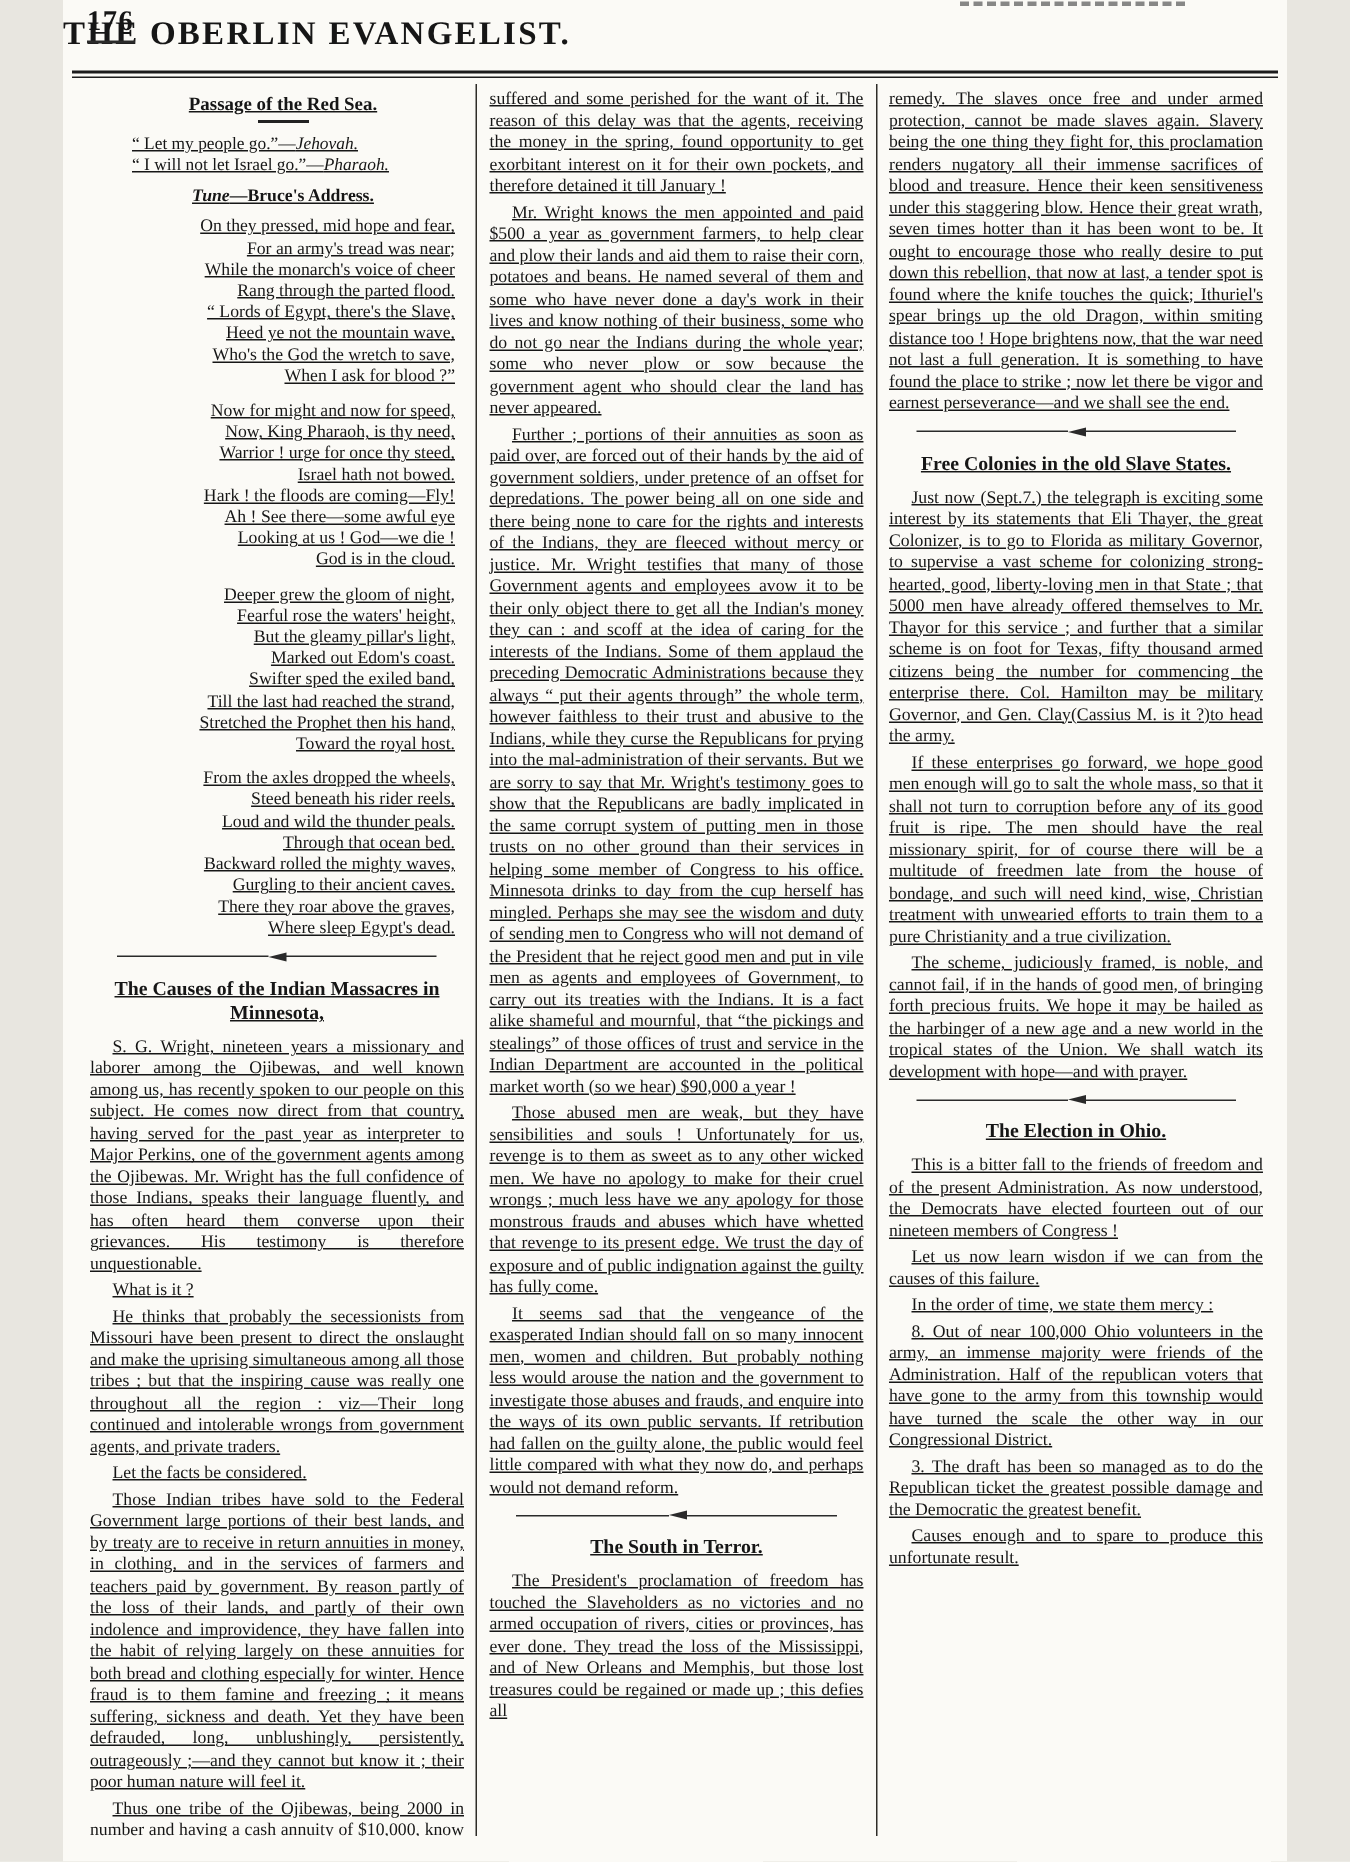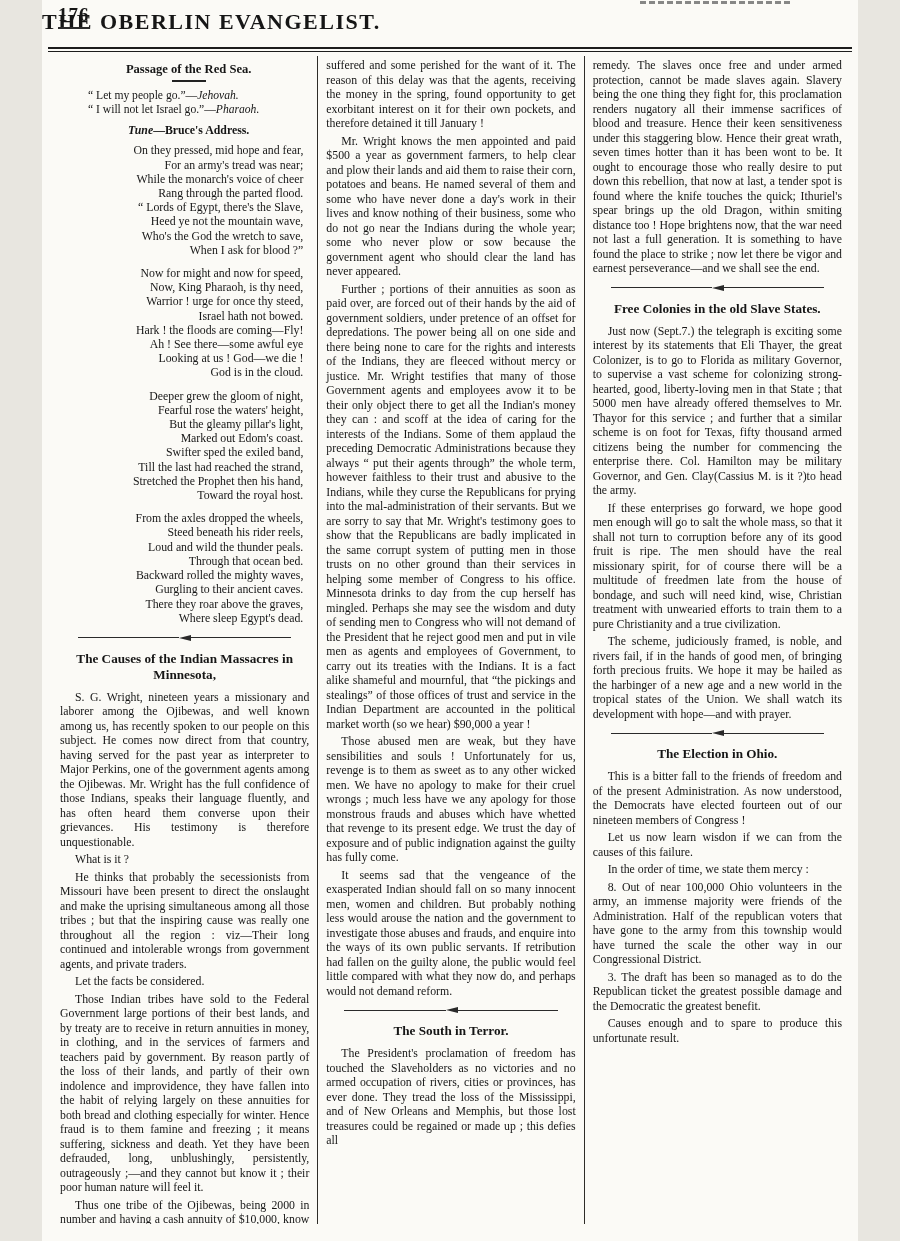--- a/index.html
+++ b/index.html
@@ -41,20 +41,21 @@
     height: 5px;
     border-top: 2.5px solid #1c1c1c;
     border-bottom: 1px solid #1c1c1c;
   }
   
   .columns {
     display: flex;
     height: 1188px;
     padding: 4px 8px 16px 10px;
     overflow: hidden;
+    text-decoration: underline;
   }
   .column {
     flex: 1 1 0;
     padding: 2px 8px 0 8px;
     overflow: hidden;
   }
   .col-rule { width: 1px; background: #2e2c28; margin-top: 0; }
   
   .col-text p {
     font-size: 11.8px;
@@ -206,21 +207,21 @@
       <div class="orn-divider">
         <span class="line"></span>
         <span class="arrow"></span>
         <span class="line"></span>
       </div>
 
       <article>
         <h2 class="article-heading">Free Colonies in the old Slave States.</h2>
         <p>Just now (Sept.7.) the telegraph is exciting some interest by its statements that Eli Thayer, the great Colonizer, is to go to Florida as military Governor, to supervise a vast scheme for colonizing strong-hearted, good, liberty-loving men in that State ; that 5000 men have already offered themselves to Mr. Thayor for this service ;  and further that a similar scheme is on foot for Texas, fifty thousand armed citizens being the number for commencing the enterprise there.   Col. Hamilton may be military Governor, and Gen. Clay(Cassius M. is it ?)to head the army.</p>
         <p>If these enterprises go forward, we hope good men enough will go to salt the whole mass, so that it shall not turn to corruption before any of its good fruit is ripe.  The men should have the real missionary spirit, for of course there will be a multitude of freedmen late from the house of bondage, and such will need kind, wise, Christian treatment with unwearied efforts to train them to a pure Christianity and a true civilization.</p>
-        <p>The scheme, judiciously framed, is noble, and rivers fail, if in the hands of good men, of bringing forth precious fruits.  We hope it may be hailed as the harbinger of a new age and a new world in the tropical states of the Union.  We shall watch its development with hope—and with prayer.</p>
+        <p>The scheme, judiciously framed, is noble, and cannot fail, if in the hands of good men, of bringing forth precious fruits.  We hope it may be hailed as the harbinger of a new age and a new world in the tropical states of the Union.  We shall watch its development with hope—and with prayer.</p>
       </article>
 
       <div class="orn-divider">
         <span class="line"></span>
         <span class="arrow"></span>
         <span class="line"></span>
       </div>
 
       <article>
         <h2 class="article-heading">The Election in Ohio.</h2>

